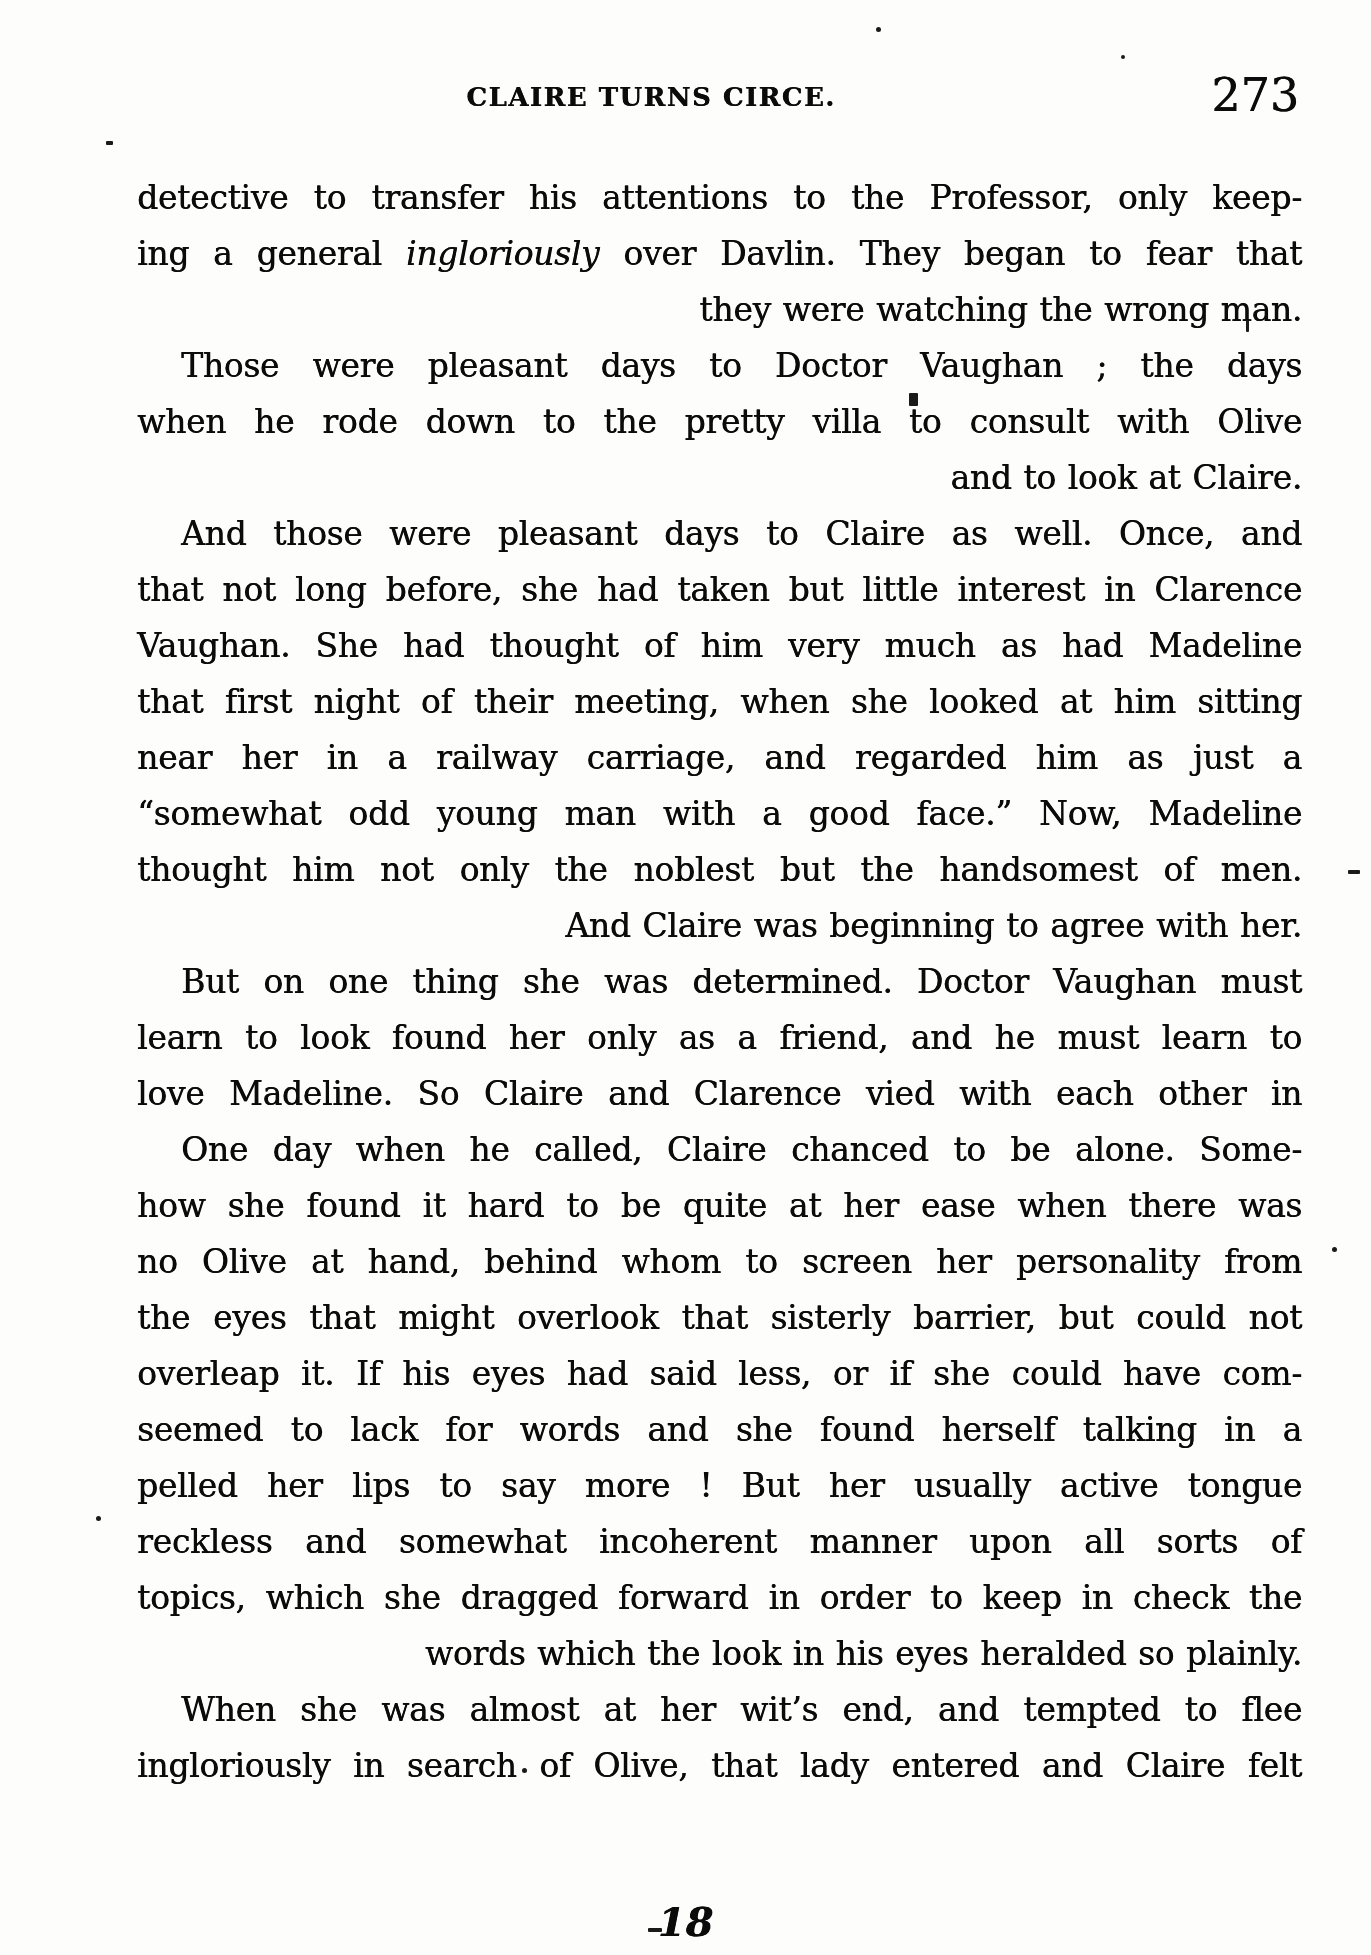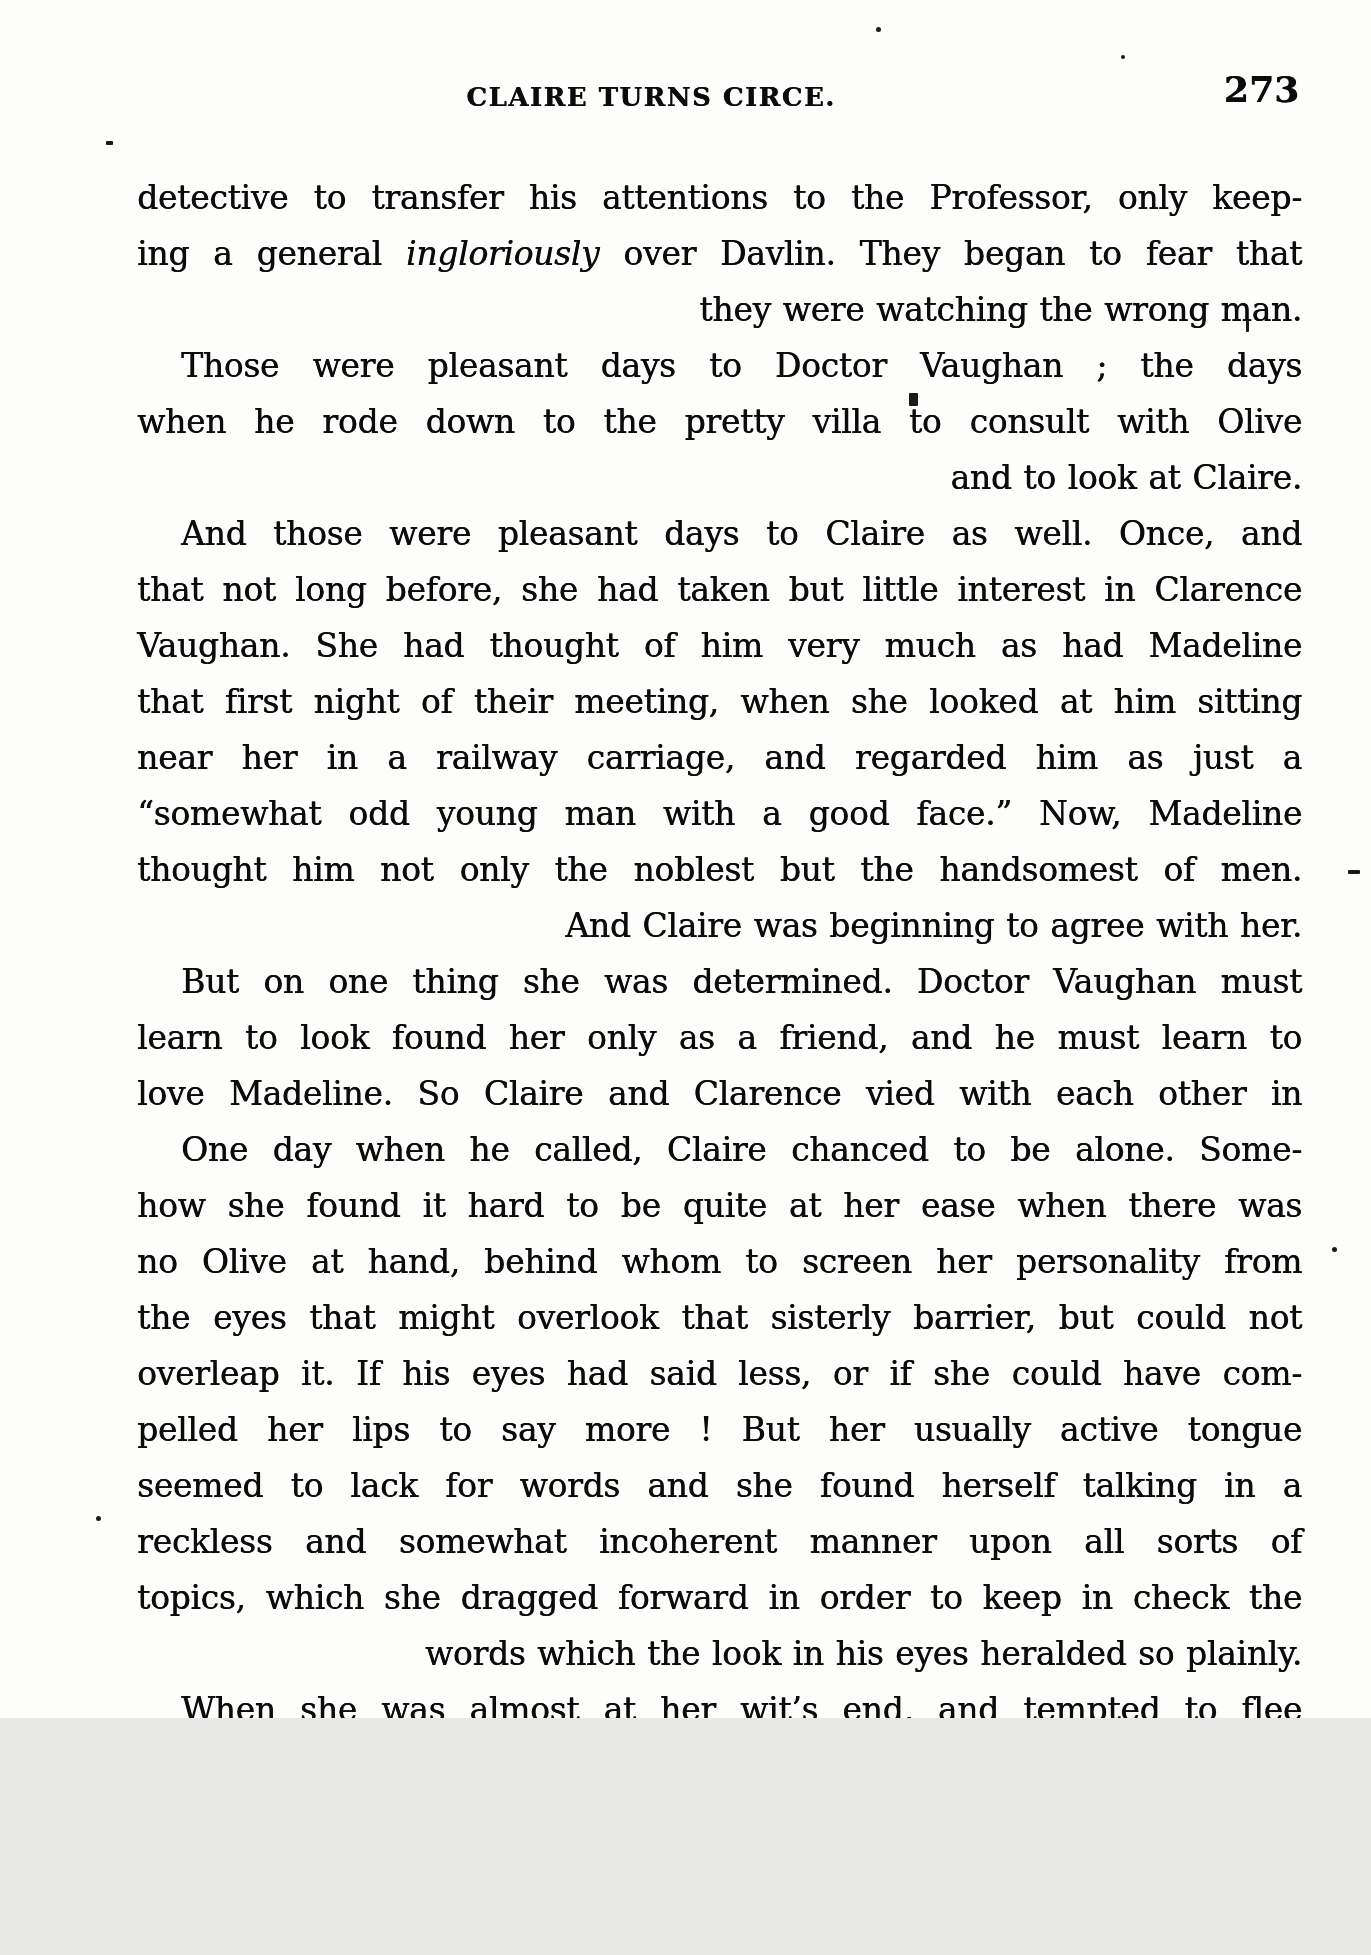--- a/index.html
+++ b/index.html
@@ -1,19 +1,19 @@
 <!DOCTYPE html>
 <html><head>
 <meta charset="utf-8">
 <style>
   html, body { margin: 0; padding: 0; background: #e8e8e6; }
   .page {
     position: relative;
     width: 1371px;
-    height: 1718px;
+    height: 1955px;
     background: #fdfdfc;
     color: #0b0b0b;
     font-family: "DejaVu Serif", "Liberation Serif", serif;
     overflow: hidden;
   }
   
   .running-title {
     position: absolute;
     top: 82px;
     left: 651px;
@@ -21,22 +21,22 @@
     font-size: 26px;
     font-weight: bold;
     letter-spacing: 1.5px;
     white-space: nowrap;
     text-shadow: 0.4px 0 currentColor;
   }
   .page-number {
     position: absolute;
     top: 68px;
     right: 72px;
-    font-size: 36px;
-    font-weight: bold;
+    font-size: 46px;
+    font-weight: normal;
     text-shadow: 0.5px 0 currentColor;
   }
   
   .body-text {
     position: absolute;
     top: 170px;
     left: 137px;
     width: 1165px;
     font-size: 33px;
     line-height: 56px;
@@ -92,22 +92,22 @@
     <div class="line full">thought him not only the noblest but the handsomest of men.</div>
     <div class="line short">And Claire was beginning to agree with her.</div>
     <div class="line full indent">But on one thing she was determined.  Doctor Vaughan must</div>
     <div class="line full">learn to look found her only as a friend, and he must learn to</div>
     <div class="line full">love Madeline.  So Claire and Clarence vied with each other in</div>
     <div class="line full indent">One day when he called, Claire chanced to be alone.  Some-</div>
     <div class="line full">how she found it hard to be quite at her ease when there was</div>
     <div class="line full">no Olive at hand, behind whom to screen her personality from</div>
     <div class="line full">the eyes that might overlook that sisterly barrier, but could not</div>
     <div class="line full">overleap it.  If his eyes had said less, or if she could have com-</div>
+    <div class="line full">seemed to lack for words and she found herself talking in a</div>
     <div class="line full">pelled her lips to say more !  But her usually active tongue</div>
-    <div class="line full">seemed to lack for words and she found herself talking in a</div>
     <div class="line full">reckless and somewhat incoherent manner upon all sorts of</div>
     <div class="line full">topics, which she dragged forward in order to keep in check the</div>
     <div class="line short">words which the look in his eyes heralded so plainly.</div>
     <div class="line full indent">When she was almost at her wit’s end, and tempted to flee</div>
     <div class="line full">ingloriously in search of Olive, that lady entered and Claire felt</div>
   </div>
 
   <div class="footer">18</div>
 
   <div class="speck" style="left:876px;  top:27px;   width:5px;  height:5px;"></div>

